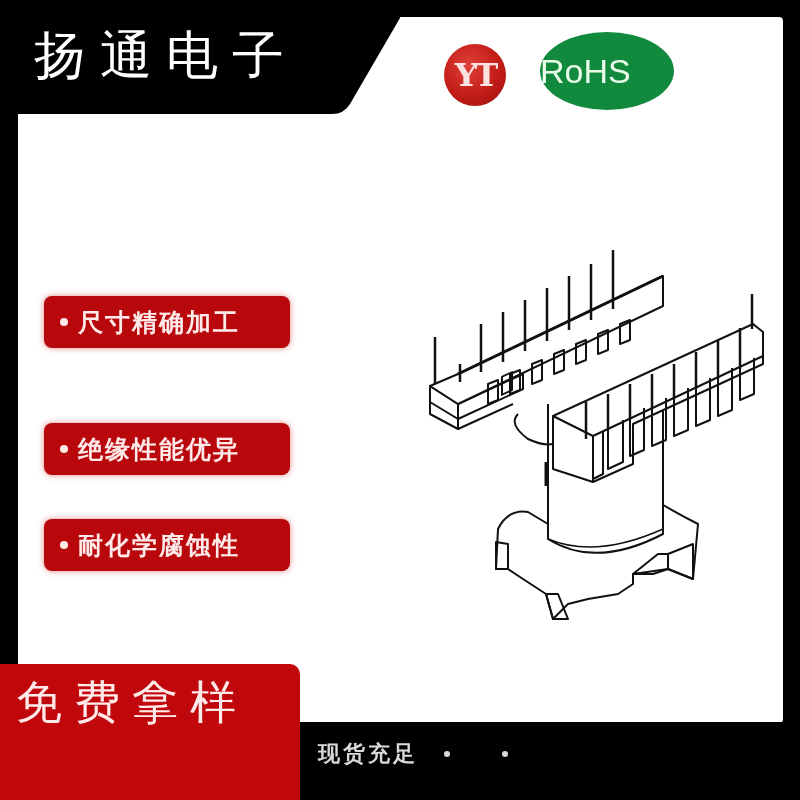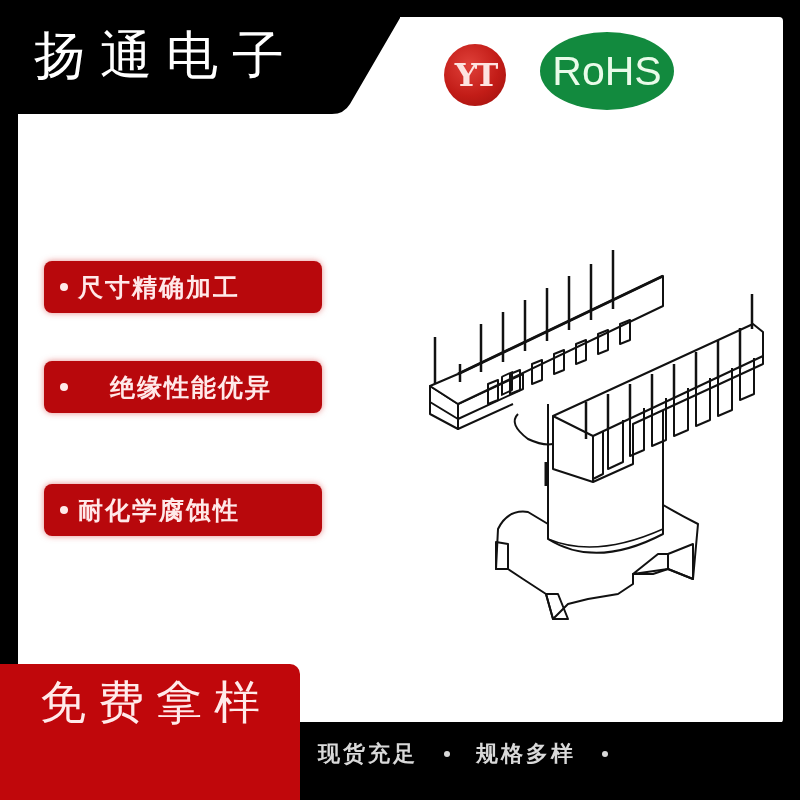--- a/index.html
+++ b/index.html
@@ -22,44 +22,44 @@
 
   .yt-badge {
     position: absolute; left: 444px; top: 44px; width: 62px; height: 62px; border-radius: 50%;
     background: radial-gradient(circle at 40% 35%, #e0413a 0%, #c21c17 55%, #9a0f0c 100%);
     display: flex; align-items: center; justify-content: center;
     color: #fde3e0; font-family: "DejaVu Serif", "Liberation Serif", serif; font-weight: bold;
     font-size: 32px; letter-spacing: -3px;
   }
   .rohs-badge {
     position: absolute; left: 540px; top: 32px; width: 134px; height: 78px; border-radius: 50%;
-    background: #128a3e; display: flex; align-items: center; justify-content: center;
-    color: #e9fbe9; font-family: "Liberation Sans", sans-serif; font-size: 41px;
+    background: #128a3e; display: flex; align-items: center; 
+    color: #e9fbe9; font-family: "Liberation Sans", sans-serif; font-size: 34px;
   }
 
   .feature {
-    position: absolute; left: 44px; width: 278px; height: 52px;
+    position: absolute; left: 44px; width: 246px; height: 52px;
     background: #b8080c; border-radius: 8px;
     box-shadow: 0 0 6px rgba(210,40,40,0.55);
     display: flex; align-items: center; padding-left: 16px;
-    color: #ffe9e9; font-size: 25px; font-weight: bold; letter-spacing: 2px; white-space: nowrap;
+    color: #ffe9e9; font-size: 25px; font-weight: bold; letter-spacing: 2px; white-space: nowrap; margin-top: 35px;
   }
   .feature .dot {
     display: inline-block; width: 8px; height: 8px; border-radius: 50%; background: #ffe9e9;
     margin-right: 10px;
   }
 
   .product {
     position: absolute; left: 418px; top: 224px; width: 360px; height: 420px;
   }
 
   .promo {
     position: absolute; left: 0; top: 664px; width: 300px; height: 136px;
     background: #c0070b; border-top-right-radius: 10px;
-    padding-left: 40px; padding-top: 10px;
+    padding-left: 16px; padding-top: 10px;
     color: #ffeaea; font-size: 46px; line-height: 56px; letter-spacing: 12px; white-space: nowrap;
   }
   .promo div { height: 56px; }
 
   .tagline-bar {
     position: absolute; left: 300px; top: 722px; width: 500px; height: 54px; background: #000;
   }
   .tagline {
     position: absolute; left: 18px; top: 12px; height: 40px;
     color: #d9d9d9; font-size: 22px; font-weight: bold; letter-spacing: 3px; line-height: 40px;
@@ -83,21 +83,21 @@
   <span>YT</span>
 </div>
 <div class="rohs-badge">
   <span>RoHS</span>
 </div>
 
 <div class="feature" style="top:261px;">
   <span class="dot"></span>
   <span>尺寸精确加工</span>
 </div>
-<div class="feature" style="top:361px;gap:32px;">
+<div class="feature" style="top:388px;">
   <span class="dot"></span>
   <span>绝缘性能优异</span>
 </div>
 <div class="feature" style="top:484px;">
   <span class="dot"></span>
   <span>耐化学腐蚀性</span>
 </div>
 
 <div class="product">
   <svg width="360" height="420" viewBox="0 0 360 420" fill="none" stroke="#111" stroke-width="2" stroke-linejoin="round">
@@ -172,16 +172,15 @@
 </div>
 
 <div class="promo">
   <div>免费拿样</div>
 </div>
 
 <div class="tagline-bar">
   <div class="tagline">
     <span>现货充足</span>
     <span class="sep"></span>
-    <span>规格多样</span>
     <span class="sep"></span>
   </div>
 </div>
 
 </body></html>

